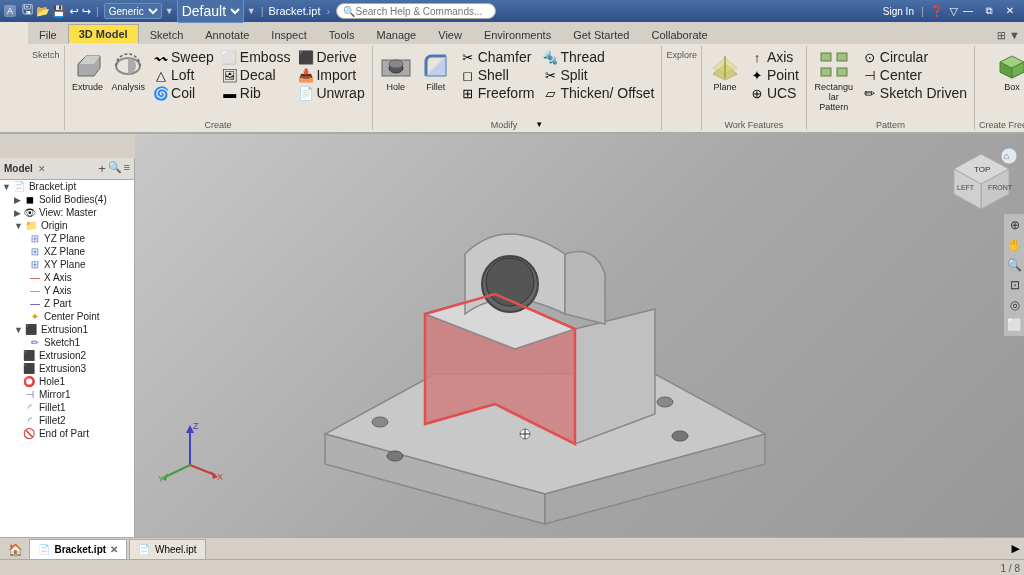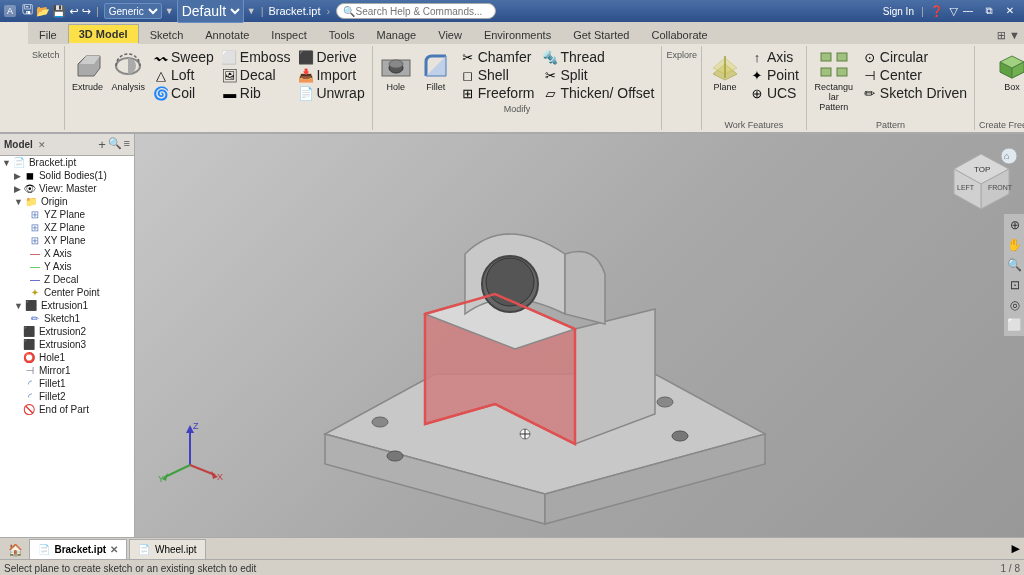--- a/index.html
+++ b/index.html
@@ -133,20 +133,21 @@
     
     #main { display: flex; height: calc(575px - 22px - 20px - 110px - 22px); }
 
     
     #left-panel {
       width: 135px;
       background: white;
       border-right: 1px solid #aaa;
       display: flex;
       flex-direction: column;
+      margin-top: 24px;
     }
     #model-header {
       display: flex;
       align-items: center;
       padding: 2px 4px;
       background: #e0ddd8;
       border-bottom: 1px solid #aaa;
       gap: 3px;
       height: 22px;
     }
@@ -380,20 +381,21 @@
           <div class="rb-btn-small">
             <div class="icon-sm">📥</div>
             <div class="lbl-sm">Import</div>
           </div>
           <div class="rb-btn-small">
             <div class="icon-sm">📄</div>
             <div class="lbl-sm">Unwrap</div>
           </div>
         </div>
       </div>
+      <div class="ribbon-group-label">Create</div>
     </div>
 
     <div class="ribbon-group">
       <div class="ribbon-group-content">
         <div class="rb-btn">
           <div class="icon-area">
             <svg width="32" height="32" viewBox="0 0 32 32">
               <rect x="2" y="10" width="28" height="16" fill="#aaa" stroke="#666" stroke-width="1"></rect>
               <ellipse cx="16" cy="18" rx="7" ry="5" fill="#555" stroke="#333" stroke-width="1"></ellipse>
               <ellipse cx="16" cy="14" rx="7" ry="4" fill="#888" stroke="#666" stroke-width="1"></ellipse>
@@ -432,21 +434,21 @@
           <div class="rb-btn-small">
             <div class="icon-sm">✂</div>
             <div class="lbl-sm">Split</div>
           </div>
           <div class="rb-btn-small">
             <div class="icon-sm">▱</div>
             <div class="lbl-sm">Thicken/ Offset</div>
           </div>
         </div>
       </div>
-      <div style="display:flex;align-items:center;gap:18px;flex-direction:column;">
+      <div style="display:flex;align-items:center;gap:18px;">
         <div class="ribbon-group-label">Modify</div>
         <span style="font-size:8px;cursor:pointer;">▼</span>
       </div>
     </div>
 
     <div class="ribbon-group">
       <div class="ribbon-group-label">Explore</div>
     </div>
 
     <div class="ribbon-group">
@@ -580,21 +582,21 @@
 
       <div class="tree-item" style="padding-left:2px;">
         <span style="font-size:9px;color:#555;">▼</span>
         <span class="tree-icon" style="color:#2060c0;">📄</span>
         <span class="tree-label">Bracket.ipt</span>
       </div>
 
       <div class="tree-item" style="padding-left:14px;">
         <span style="font-size:9px;color:#555;">▶</span>
         <span class="tree-icon">◼</span>
-        <span class="tree-label">Solid Bodies(1)</span>
+        <span class="tree-label">Solid Bodies(4)</span>
       </div>
 
       <div class="tree-item" style="padding-left:14px;">
         <span style="font-size:9px;color:#555;">▶</span>
         <span class="tree-icon">👁</span>
         <span class="tree-label">View: Master</span>
       </div>
 
       <div class="tree-item" style="padding-left:14px;">
         <span style="font-size:9px;color:#555;">▼</span>
@@ -616,21 +618,21 @@
       <div class="tree-item" style="padding-left:28px;">
         <span class="tree-icon" style="color:#c04040;">—</span>
         <span class="tree-label">X Axis</span>
       </div>
       <div class="tree-item" style="padding-left:28px;">
         <span class="tree-icon" style="color:#40c040;">—</span>
         <span class="tree-label">Y Axis</span>
       </div>
       <div class="tree-item" style="padding-left:28px;">
         <span class="tree-icon" style="color:#4040c0;">—</span>
-        <span class="tree-label">Z Decal</span>
+        <span class="tree-label">Z Part</span>
       </div>
       <div class="tree-item" style="padding-left:28px;">
         <span class="tree-icon" style="color:#c0a020;">✦</span>
         <span class="tree-label">Center Point</span>
       </div>
 
       <div class="tree-item" style="padding-left:14px;">
         <span style="font-size:9px;color:#555;">▼</span>
         <span class="tree-icon" style="color:#606080;">⬛</span>
         <span class="tree-label">Extrusion1</span>
@@ -778,16 +780,15 @@
     <div class="doc-tab">
       <span style="color:#2060c0;font-size:10px;">📄</span>
       <span>Wheel.ipt</span>
     </div>
   </div>
   <span style="flex:1;"></span>
   <span style="font-size:11px;padding:0 4px;cursor:pointer;">▶</span>
 </div>
 
 <div id="statusbar" style="height:18px;">
-  <span>Select plane to create sketch or an existing sketch to edit</span>
   <span style="flex:1;"></span>
   <span style="font-size:10px;color:#555;">1 / 8</span>
 </div>
 
 </body></html>

